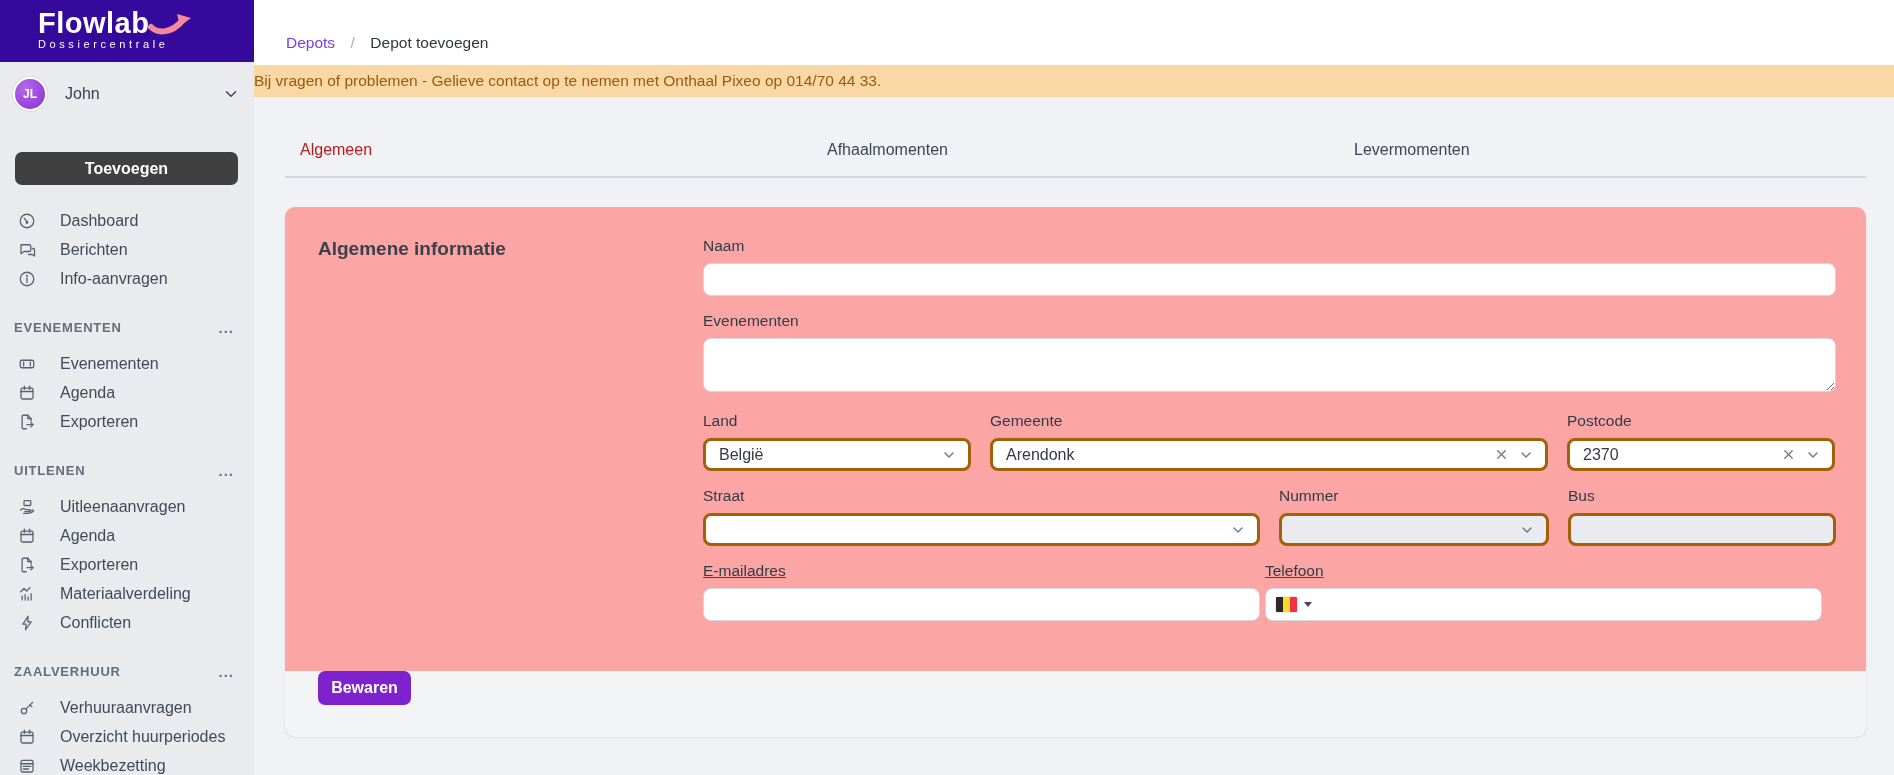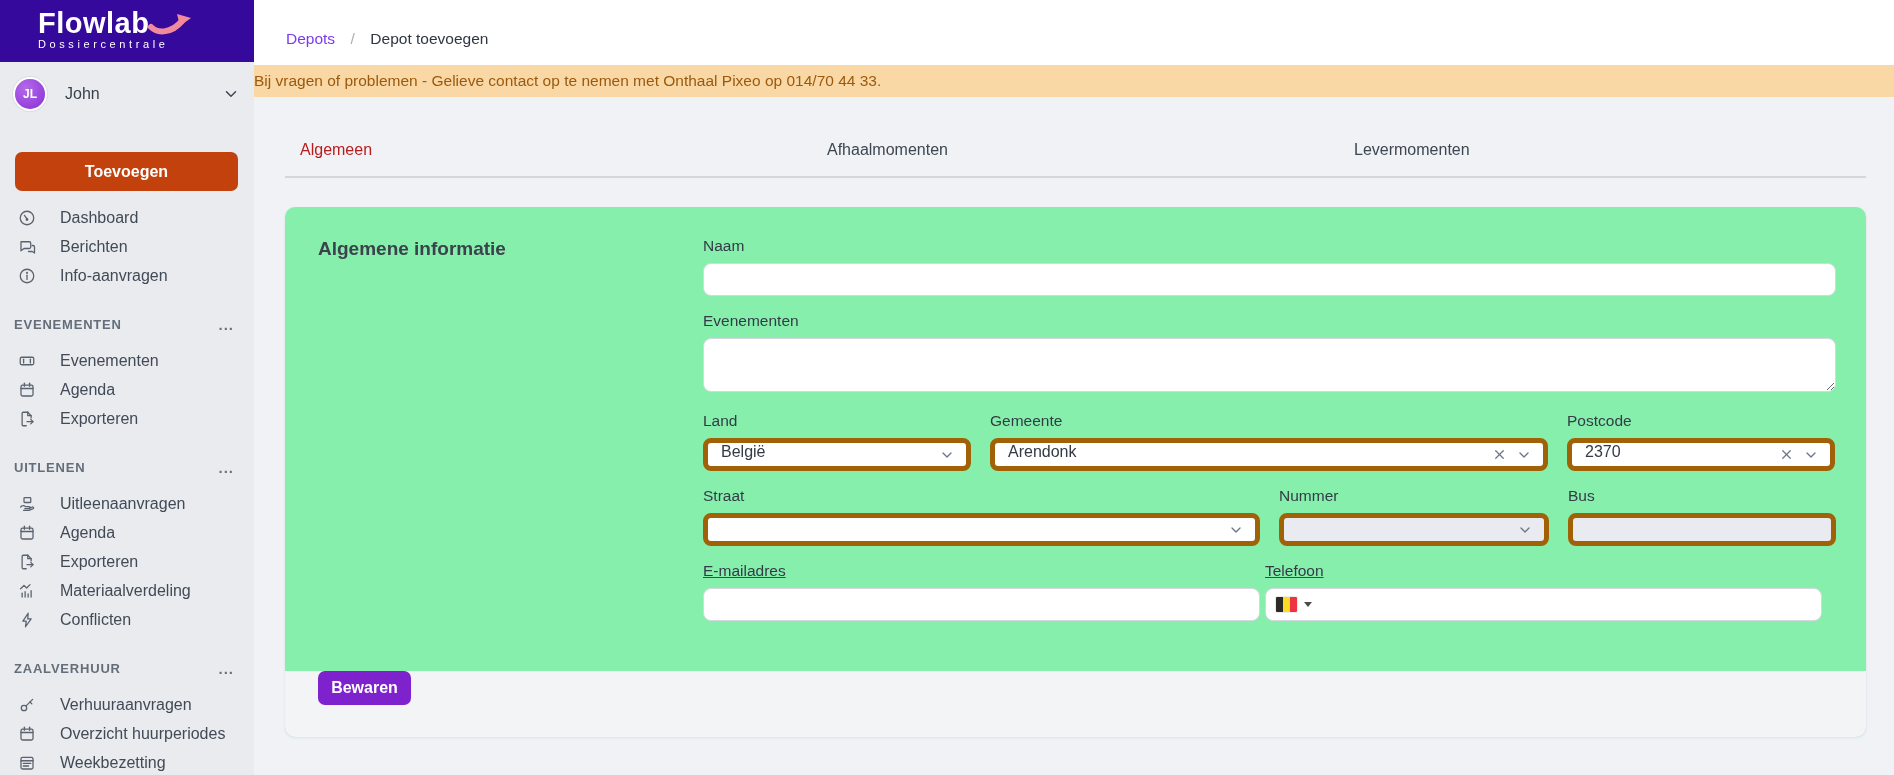--- a/index.html
+++ b/index.html
@@ -11,59 +11,59 @@
   .brand { height:62px; background:#35099c; padding:8px 0 0 38px; position:relative; }
   .brand-name { color:#fff; font-size:29px; font-weight:bold; letter-spacing:.5px; line-height:30px; }
   .brand-arrow { position:absolute; left:148px; top:12px; }
   .brand-sub { color:#fff; font-size:11px; letter-spacing:3.6px; margin-top:0px; }
   .userrow { display:flex; align-items:center; height:34px; margin:15px 14px 0 15px; cursor:pointer; }
   .avatar { width:30px; height:30px; border-radius:50%; background:radial-gradient(circle at 35% 30%, #b36ae9, #8a2ed6); color:#fff;
             font-size:12px; font-weight:bold; display:flex; align-items:center; justify-content:center;
             box-shadow:0 0 0 2px #fff, 0 0 0 3px rgba(0,0,0,.06); }
   .username { font-size:16px; color:#39404b; margin-left:20px; flex:1; }
   .chev { width:18px; height:18px; }
-  .add-btn { display:block; width:223px; height:39px; margin:41px auto 0 15px; background:#c2410c; color:#fff; border:none;
+  .add-btn { display:block; width:223px; height:33px; margin:41px auto 0 15px; background:#404040; color:#fff; border:none;
              border-radius:7px; font-family:inherit; font-size:16px; font-weight:bold; cursor:pointer; }
-  nav { margin-top:12px; }
+  nav { margin-top:21px; }
   .nav-item { display:flex; align-items:center; height:29px; padding-left:18px; gap:24px; font-size:16px; color:#414a56; cursor:pointer; }
   .nav-item svg { flex:0 0 18px; }
   .sec-head { display:flex; align-items:center; height:20px; margin:24px 20px 0 14px; font-size:13px; font-weight:bold;
               letter-spacing:.8px; color:#646e7a; }
   .sec-head .more { margin-left:auto; font-size:15px; letter-spacing:1px; color:#6a7480; cursor:pointer; }
   .sec-items { margin-top:12px; }
 
   
   .main { position:absolute; left:254px; top:0; width:1640px; height:775px; background:#f0f2f5; }
   .topbar { height:65px; background:#fff; display:flex; align-items:center; padding-left:32px; }
   .crumb-link { color:#7c3aed; font-size:15.5px; text-decoration:none; cursor:pointer; }
   .crumb-sep { color:#a9aeb8; margin:0 11px; font-size:15.5px; }
   .crumb-cur { color:#2f3641; font-size:15.5px; }
   .banner { height:32px; background:#fad8a6; display:flex; align-items:center; }
   .banner span { color:#9a5a0d; font-size:15.5px; }
 
   .tabs { display:flex; margin:30px 28px 0 31px; border-bottom:2px solid #d3d6dc; }
   .tab { width:527px; padding:14px 0 17px 15px; font-size:16px; color:#3e4651; cursor:pointer; }
   .tab.active { color:#b91c1c; }
 
-  .card { width:1581px; height:530px; margin:29px 0 0 31px; background:#86efac; border-radius:10px;
+  .card { width:1581px; height:530px; margin:29px 0 0 31px; background:#fca5a5; border-radius:10px;
           box-shadow:0 1px 3px rgba(16,24,40,.08); overflow:hidden; }
   .card-body { display:grid; grid-template-columns:385px 1fr; height:464px; padding:0 30px 0 33px; }
   .sec-title { padding-top:31px; font-size:19px; color:#3b424c; }
   .form { padding-top:30px; }
   .frow { margin-top:16px; }
   .frow:first-child { margin-top:0; }
   .flabel { display:block; font-size:15.5px; color:#333b47; height:19px; margin-bottom:7px; }
   .tinput { width:100%; height:33px; border:1px solid #d5d8e0; border-radius:8px; background:#fff;
             font-family:inherit; font-size:16px; color:#333a45; padding:0 13px; outline:none; }
   textarea.tinput { height:54px; resize:vertical; padding-top:6px; }
   .cols3a { display:grid; grid-template-columns:268px 558px 268px; gap:19px; }
   .cols3b { display:grid; grid-template-columns:557px 270px 268px; gap:19px; }
   .cols2  { display:grid; grid-template-columns:557px 557px; gap:5px;text-decoration:underline; }
-  .selbox { position:relative; height:33px; border:5px solid #a16207; border-radius:8px; background:#fff;
-            display:flex; padding:0 13px; font-size:16px; color:#333a45; cursor:pointer; }
+  .selbox { position:relative; height:33px; border:3px solid #a16207; border-radius:8px; background:#fff;
+            display:flex; align-items:center; padding:0 13px; font-size:16px; color:#333a45; cursor:pointer; }
   .selbox.disabled { background:#e9ebf0; cursor:default; }
   .sel-icons { position:absolute; right:11px; top:0; height:100%; display:flex; align-items:center; gap:9px; }
   .sel-icons svg { display:block; cursor:pointer; }
   .phonebox { height:33px; border:1px solid #d5d8e0; border-radius:8px; background:#fff; display:flex; align-items:center; padding:0 10px; }
   .flag { width:21px; height:15px; display:flex; border-radius:1px; overflow:hidden; box-shadow:0 0 0 .5px rgba(0,0,0,.15); cursor:pointer; }
   .flag i { flex:1; }
   .flag-tri { width:0; height:0; border-left:4px solid transparent; border-right:4px solid transparent;
               border-top:5px solid #4a4a4a; margin-left:7px; cursor:pointer; }
   .phone-input { border:none; outline:none; flex:1; font-family:inherit; font-size:16px; margin-left:10px; }
   .card-footer { height:66px; background:#f3f4f6; display:flex; align-items:flex-start; padding-left:33px; }

